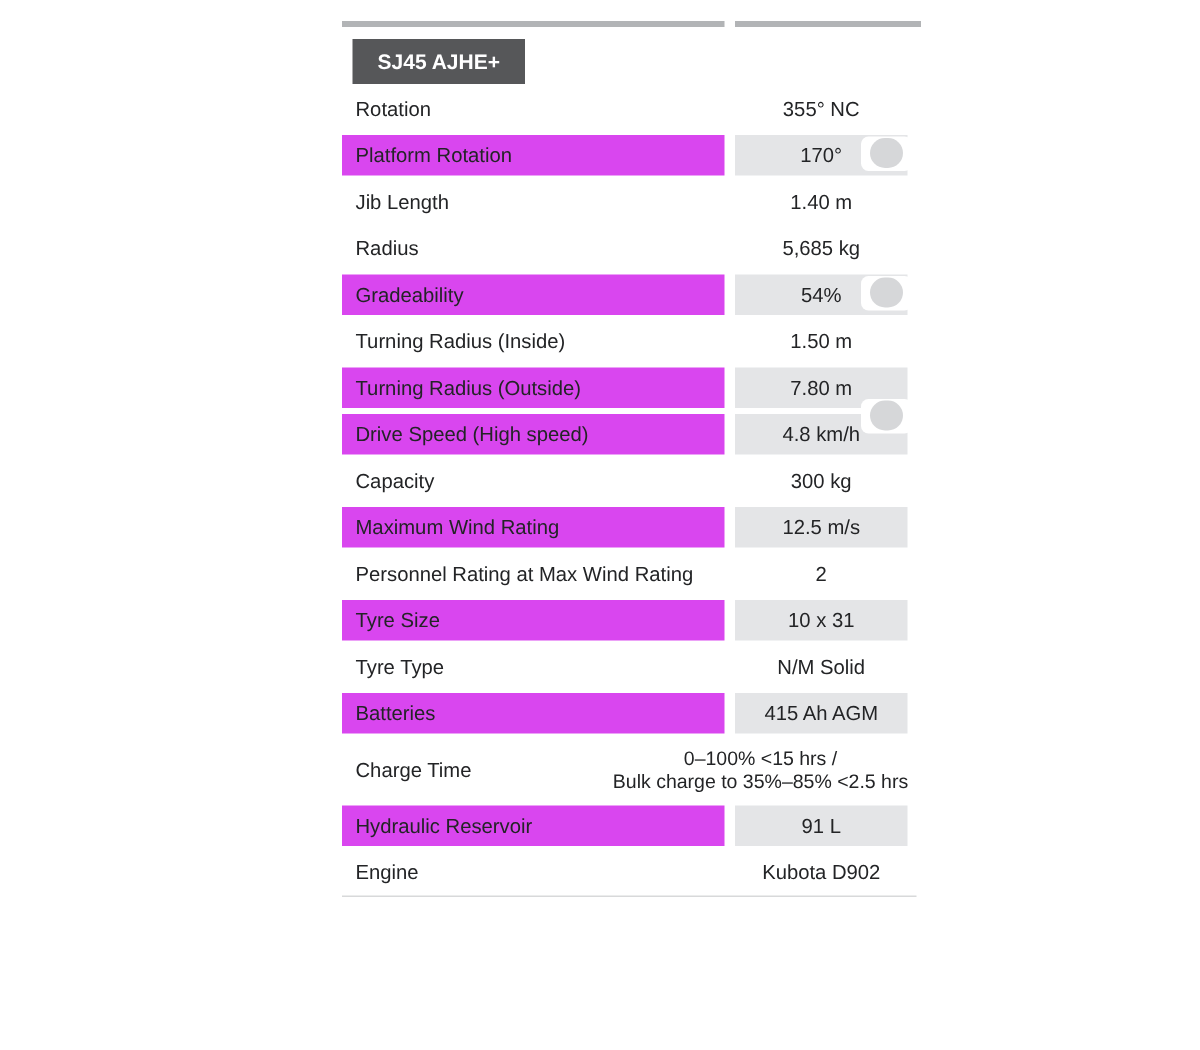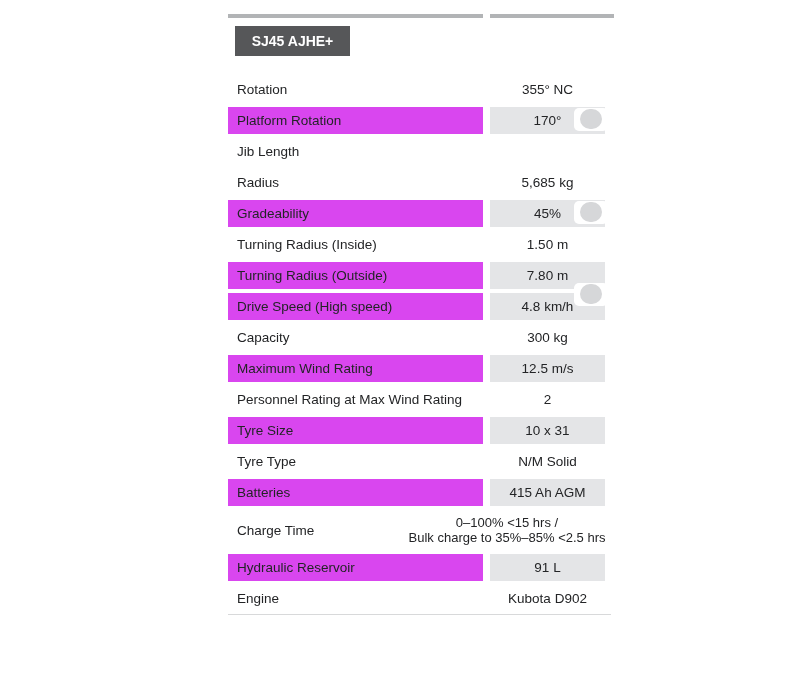--- a/index.html
+++ b/index.html
@@ -11,21 +11,21 @@
   .spec-table{position:absolute;left:228px;top:14px;width:389px;}
   .topbars{display:flex;}
   .bar{height:4px;background:#b2b4b6;}
   .bar.left{width:255px;}
   .bar.right{width:124px;margin-left:7px;}
   .header-row{display:flex;margin-top:8px;height:30px;}
   .hcell{background:#565759;color:#ffffff;font-weight:bold;font-size:14px;
     display:flex;align-items:center;box-sizing:border-box;}
   .hcell.label{width:255px;padding-left:9px;}
   .hcell.value{width:115px;margin-left:7px;justify-content:center;}
-  .rows{margin-top:18px;}
+  .rows{margin-top:1px;}
   .row{display:flex;height:31px;align-items:center;}
   .row.tall{height:44px;position:relative;}
   .cell{height:27px;display:flex;align-items:center;box-sizing:border-box;
     font-size:13.5px;}
   .label-cell{width:255px;padding-left:9px;}
   .value-cell{width:115px;margin-left:7px;flex-direction:column;
     justify-content:center;text-align:center;position:relative;}
   .row.shaded .label-cell{background:#d946ef;}
   .row.shaded .value-cell{background:#e4e5e7;}
   .row.tall .label-cell{height:44px;}
@@ -60,31 +60,34 @@
         <div class="cell label-cell">Platform Rotation</div>
         <div class="cell value-cell">
           <div>170°</div>
           <div class="pill">
             <div class="pill-knob"></div>
           </div>
         </div>
       </div>
       <div class="row">
         <div class="cell label-cell">Jib Length</div>
+        <div class="cell value-cell">
+          <div>1.40 m</div>
+        </div>
       </div>
       <div class="row">
         <div class="cell label-cell">Radius</div>
         <div class="cell value-cell">
           <div>5,685 kg</div>
         </div>
       </div>
       <div class="row shaded">
         <div class="cell label-cell">Gradeability</div>
         <div class="cell value-cell">
-          <div>45%</div>
+          <div>54%</div>
           <div class="pill">
             <div class="pill-knob"></div>
           </div>
         </div>
       </div>
       <div class="row">
         <div class="cell label-cell">Turning Radius (Inside)</div>
         <div class="cell value-cell">
           <div>1.50 m</div>
         </div>

